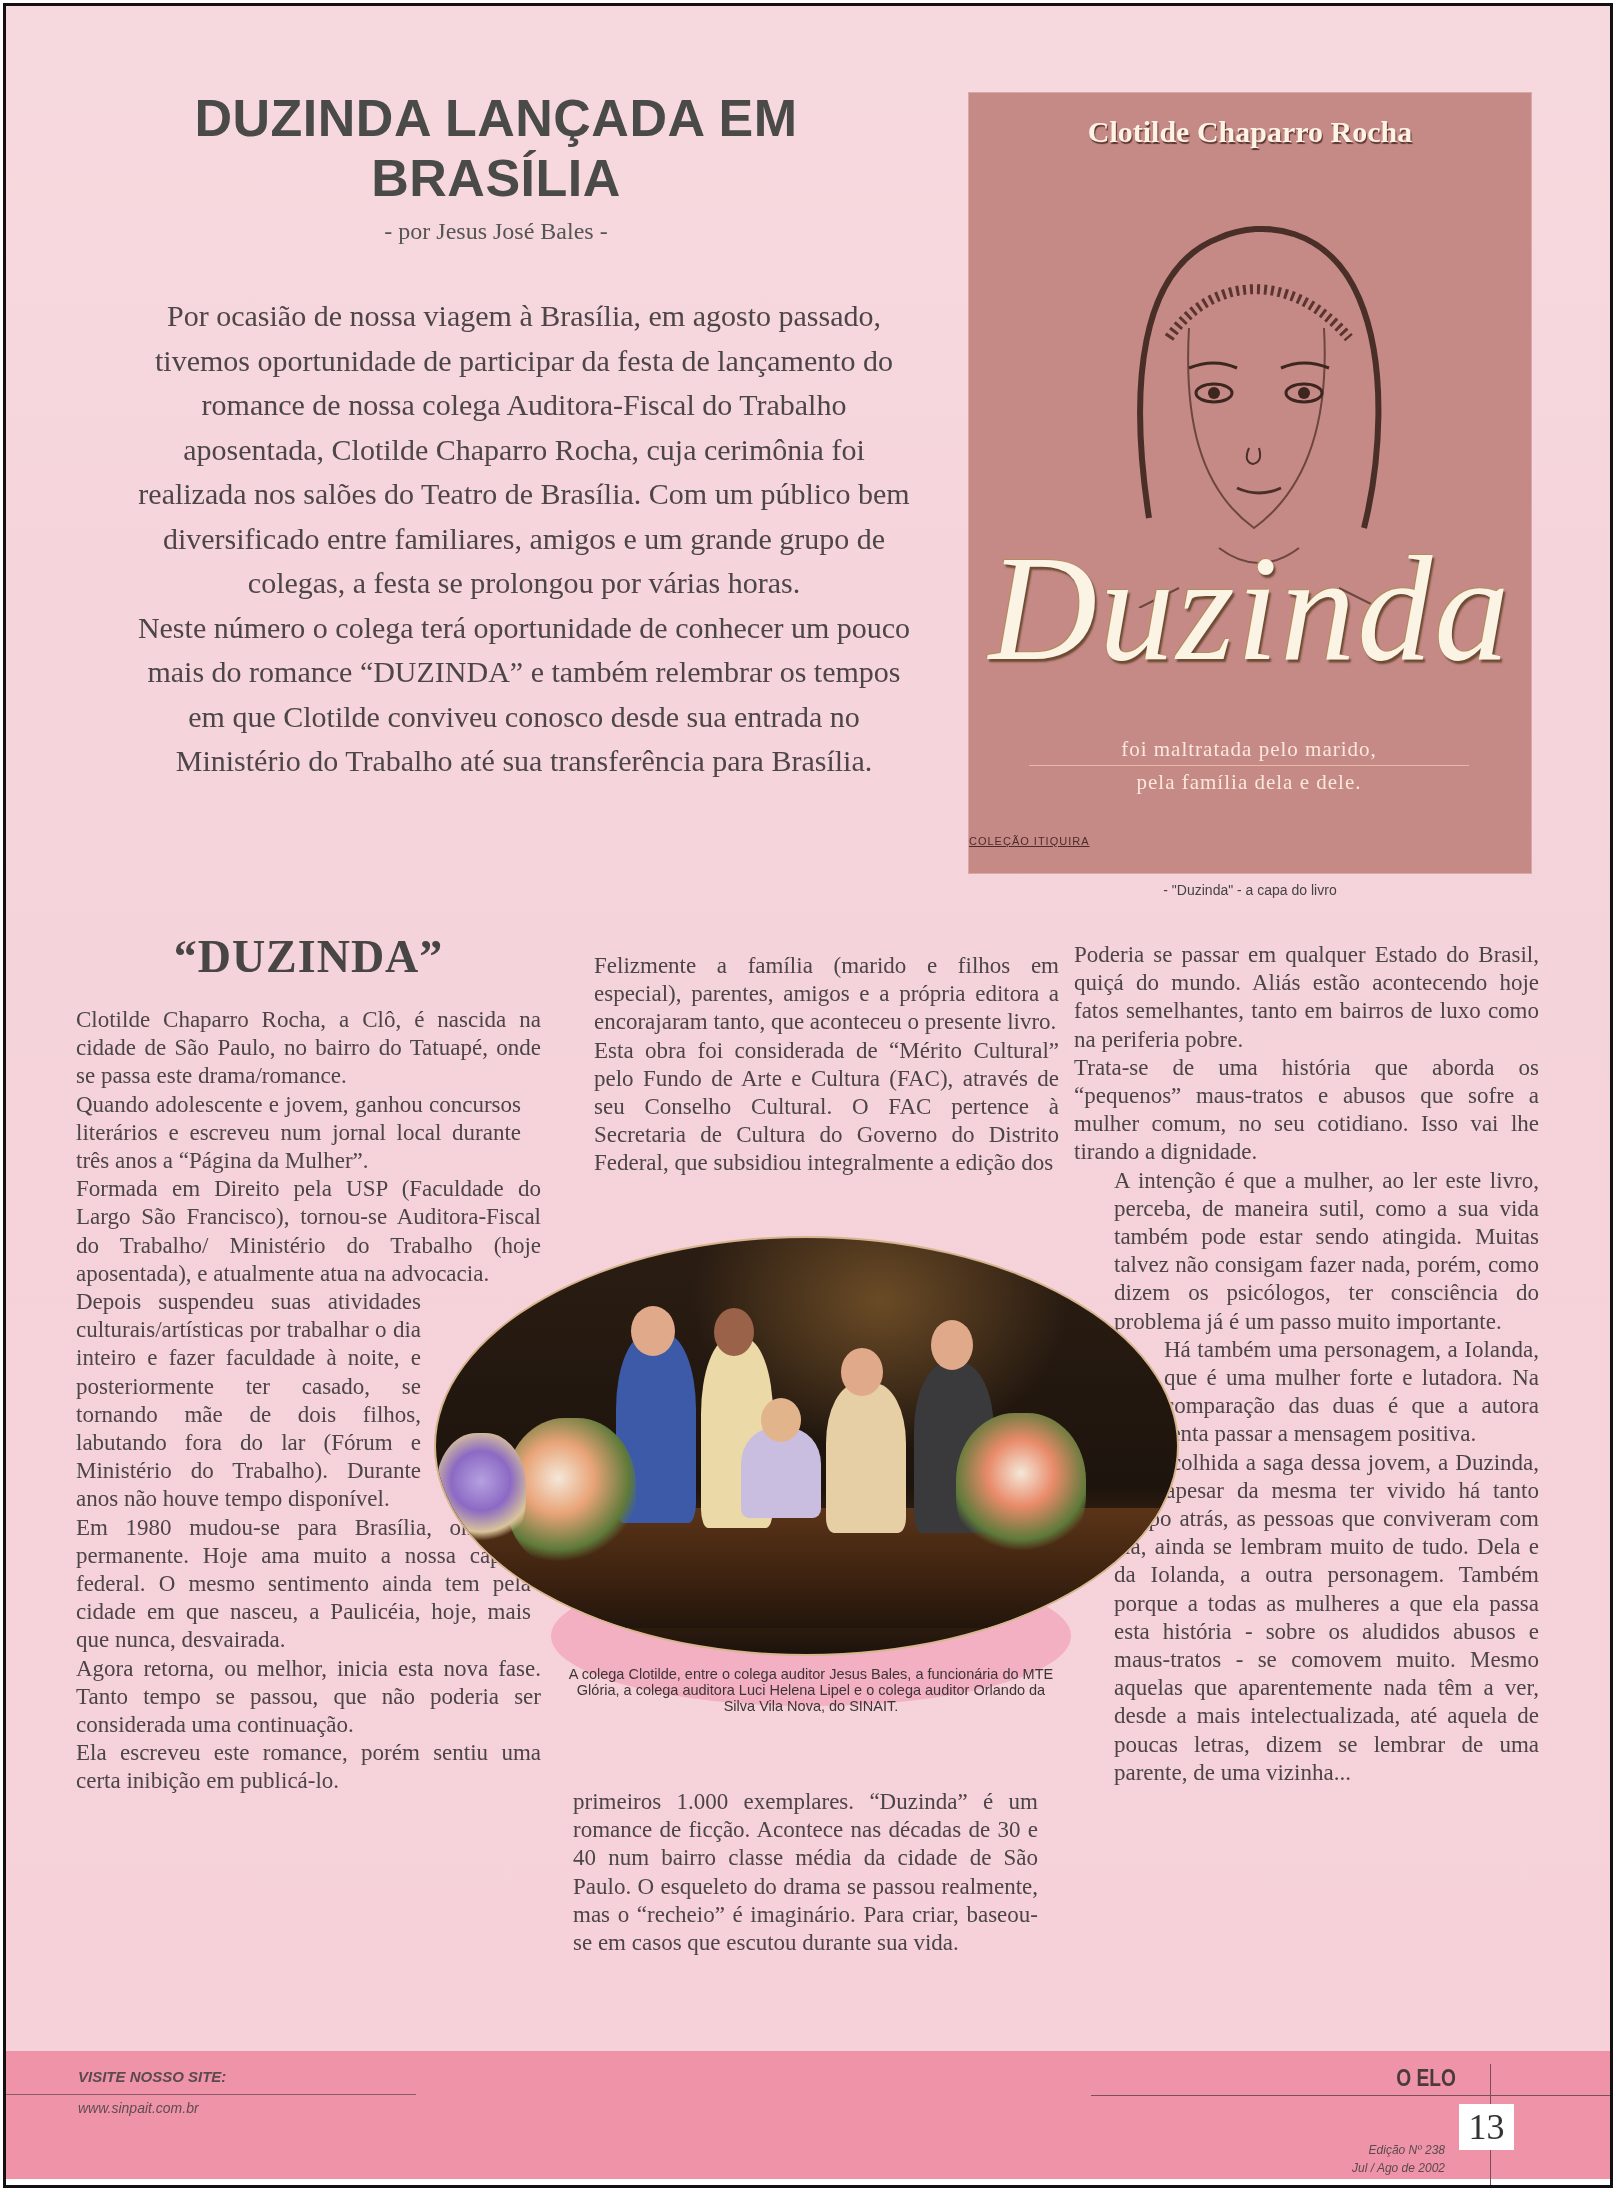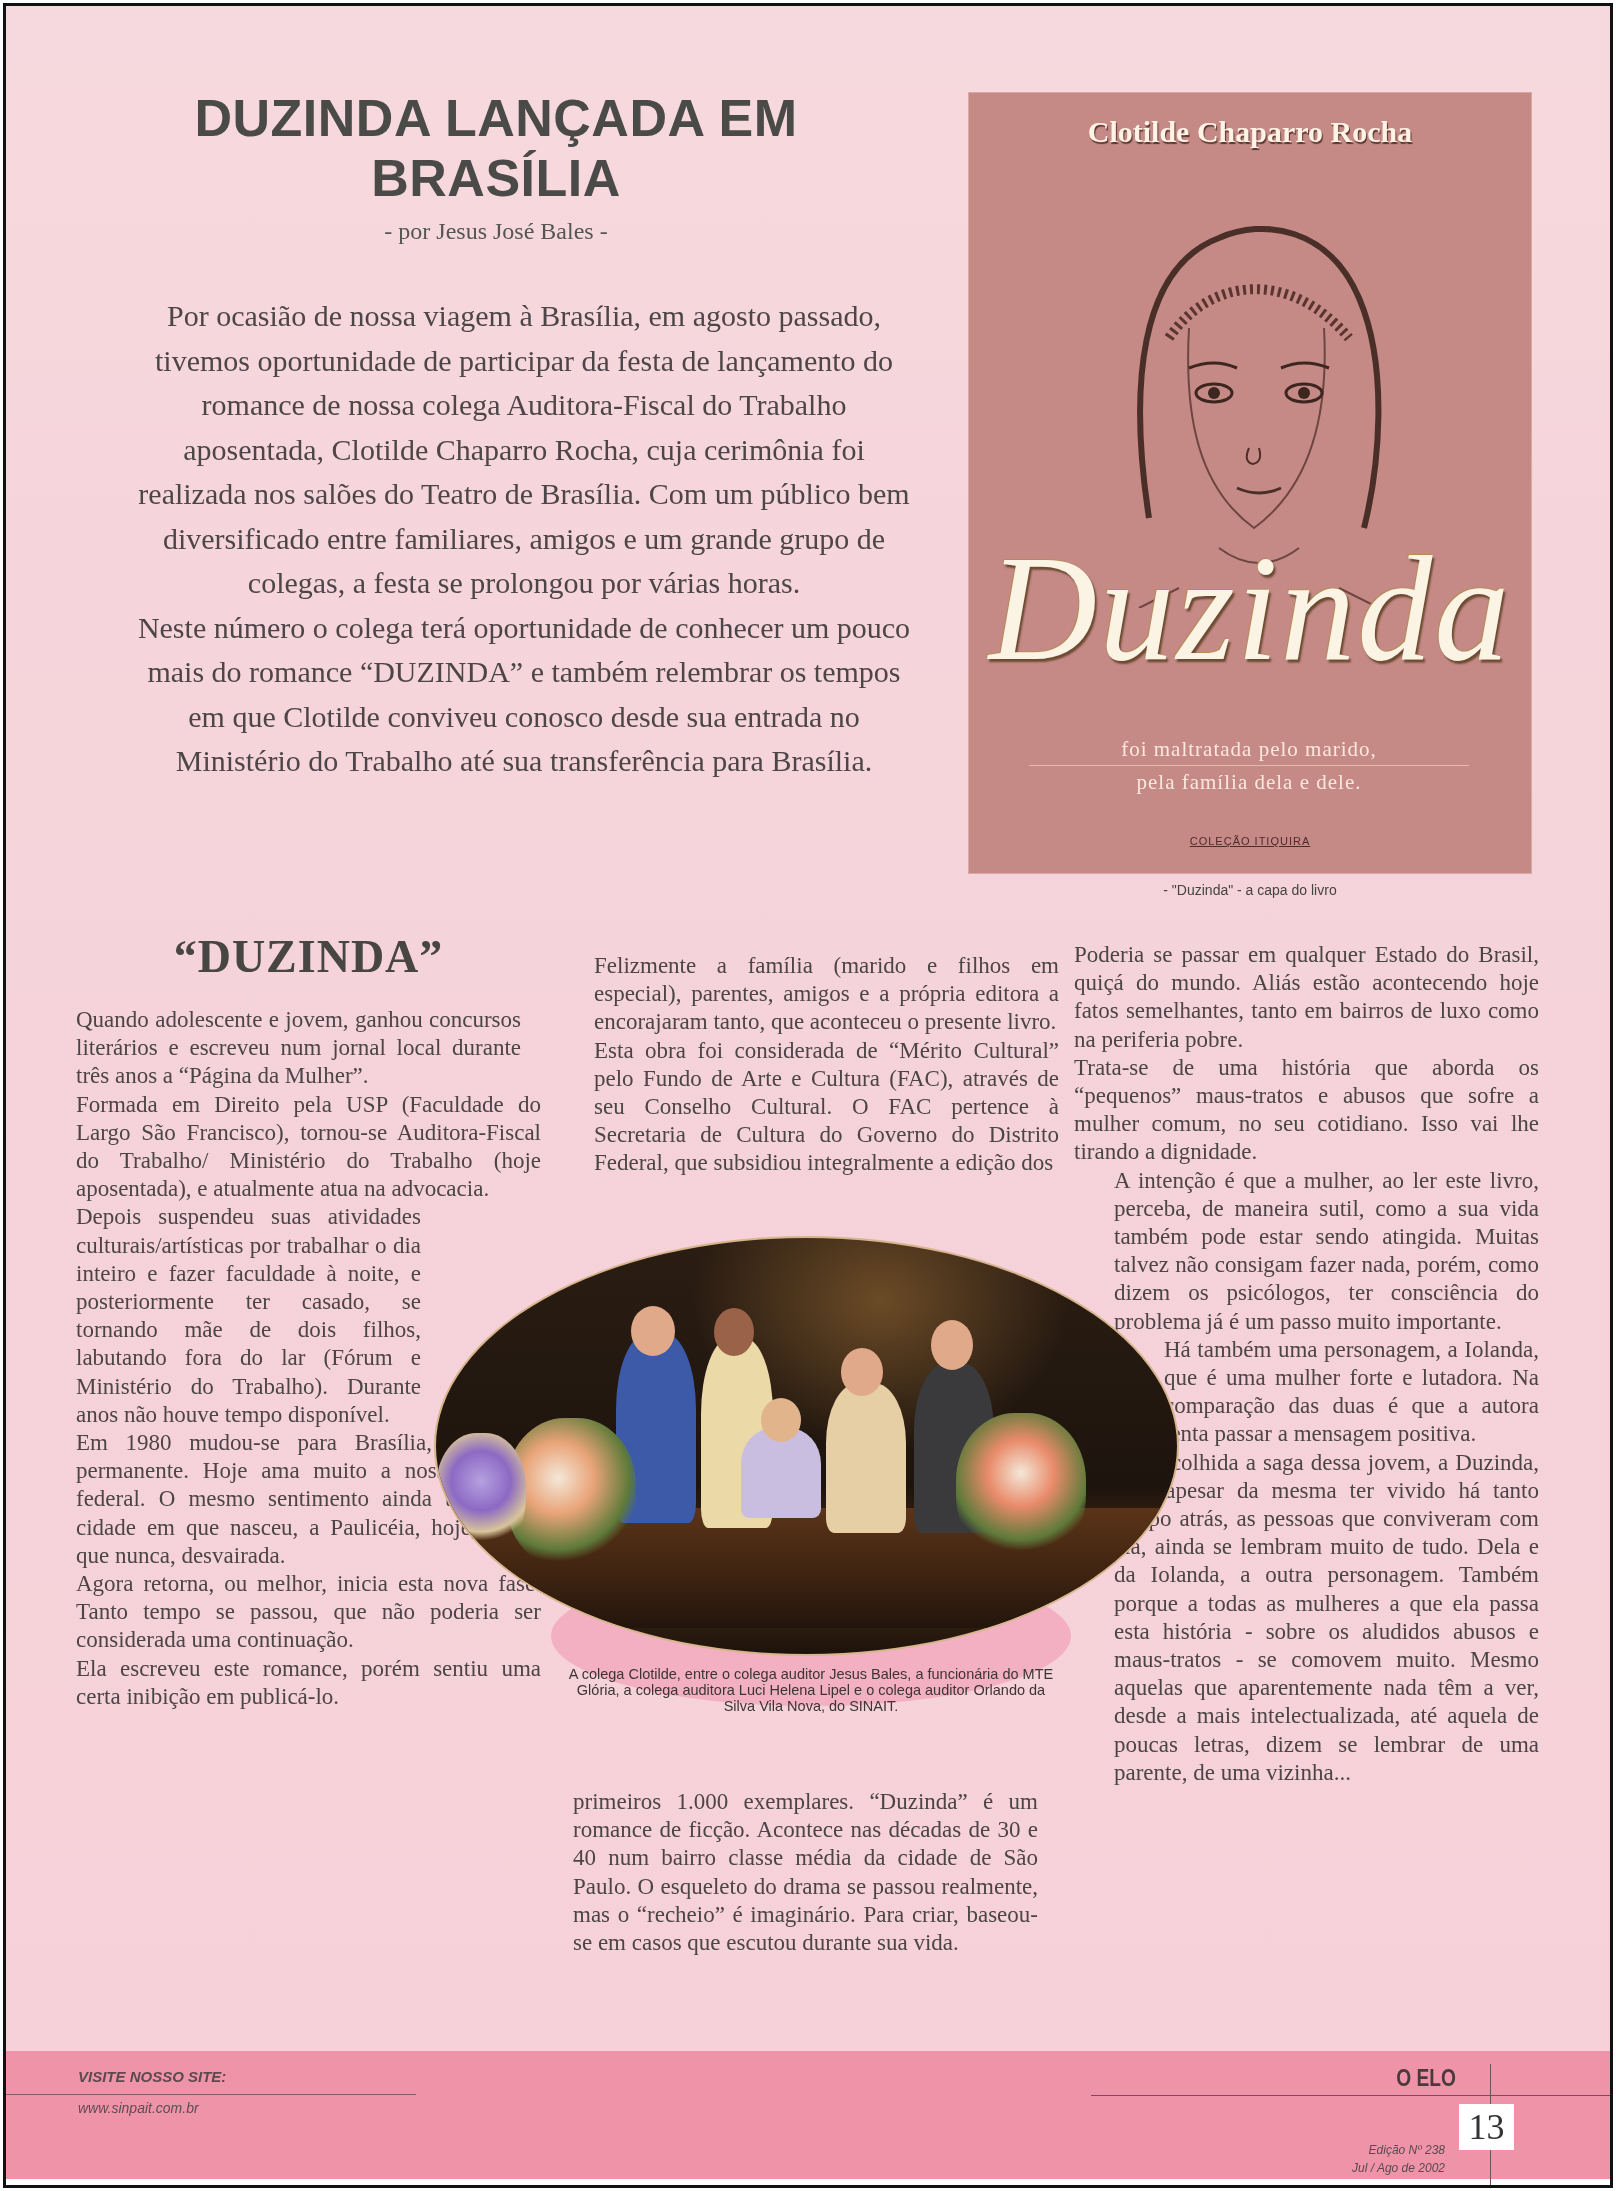--- a/index.html
+++ b/index.html
@@ -51,21 +51,21 @@
     text-shadow: 2px 3px 2px #6d4a33, -1px -1px 0 #b58b5c;
     letter-spacing: 2px;
   }
   .cover-tagline {
     position: absolute; left: 60px; top: 640px; width: 440px; text-align: center;
     font-size: 21px; line-height: 32px; color: #fbe8dc; letter-spacing: 1px;
   }
   .cover-tagline .ln { display: block; border-bottom: 1px solid #e7b9a9; }
   .cover-tagline .ln:last-child { border-bottom: none; }
   .cover-publisher {
-    position: absolute; left: 0; top: 742px; width: 100%; text-align: center;
+    position: absolute; left: 0; top: 742px; width: 100%; text-align: left;
     font-family: "Liberation Sans", sans-serif; font-size: 11px; letter-spacing: 1px;
     color: #4d2b2b; text-decoration: underline;
   }
   .cover-caption {
     position: absolute; left: 963px; top: 876px; width: 562px; text-align: center;
     font-family: "Liberation Sans", sans-serif; font-size: 14px; color: #444;
   }
 
   
   .col {
@@ -183,20 +183,21 @@
       <span class="ln">foi maltratada pelo marido,</span>
       <span class="ln">pela família dela e dele.</span>
     </div>
     <div class="cover-publisher">COLEÇÃO ITIQUIRA</div>
   </div>
   <div class="cover-caption">- "Duzinda" - a capa do livro</div>
 
   <h2 class="section-title">“DUZINDA”</h2>
 
   <div class="col col1">
+    <p>Clotilde Chaparro Rocha, a Clô, é nascida na cidade de São Paulo, no bairro do Tatuapé, onde se passa este drama/romance.</p>
     <p style="padding-right:20px">Quando adolescente e jovem, ganhou concursos literários e escreveu num jornal local durante três anos a “Página da Mulher”.</p>
     <p>Formada em Direito pela USP (Faculdade do Largo São Francisco), tornou-se Auditora-Fiscal do Trabalho/ Ministério do Trabalho (hoje aposentada), e atualmente atua na advocacia.</p>
     <p style="padding-right:120px">Depois suspendeu suas atividades culturais/artísticas por trabalhar o dia inteiro e fazer faculdade à noite, e posteriormente ter casado, se tornando mãe de dois filhos, labutando fora do lar (Fórum e Ministério do Trabalho). Durante anos não houve tempo disponível.</p>
     <p style="padding-right:10px">Em 1980 mudou-se para Brasília, onde se permanente. Hoje ama muito a nossa capital federal. O mesmo sentimento ainda tem pela cidade em que nasceu, a Paulicéia, hoje, mais que nunca, desvairada.</p>
     <p>Agora retorna, ou melhor, inicia esta nova fase. Tanto tempo se passou, que não poderia ser considerada uma continuação.</p>
     <p>Ela escreveu este romance, porém sentiu uma certa inibição em publicá-lo.</p>
   </div>
 
   <div class="col col2">
     <p>Felizmente a família (marido e filhos em especial), parentes, amigos e a própria editora a encorajaram tanto, que aconteceu o presente livro.</p>

